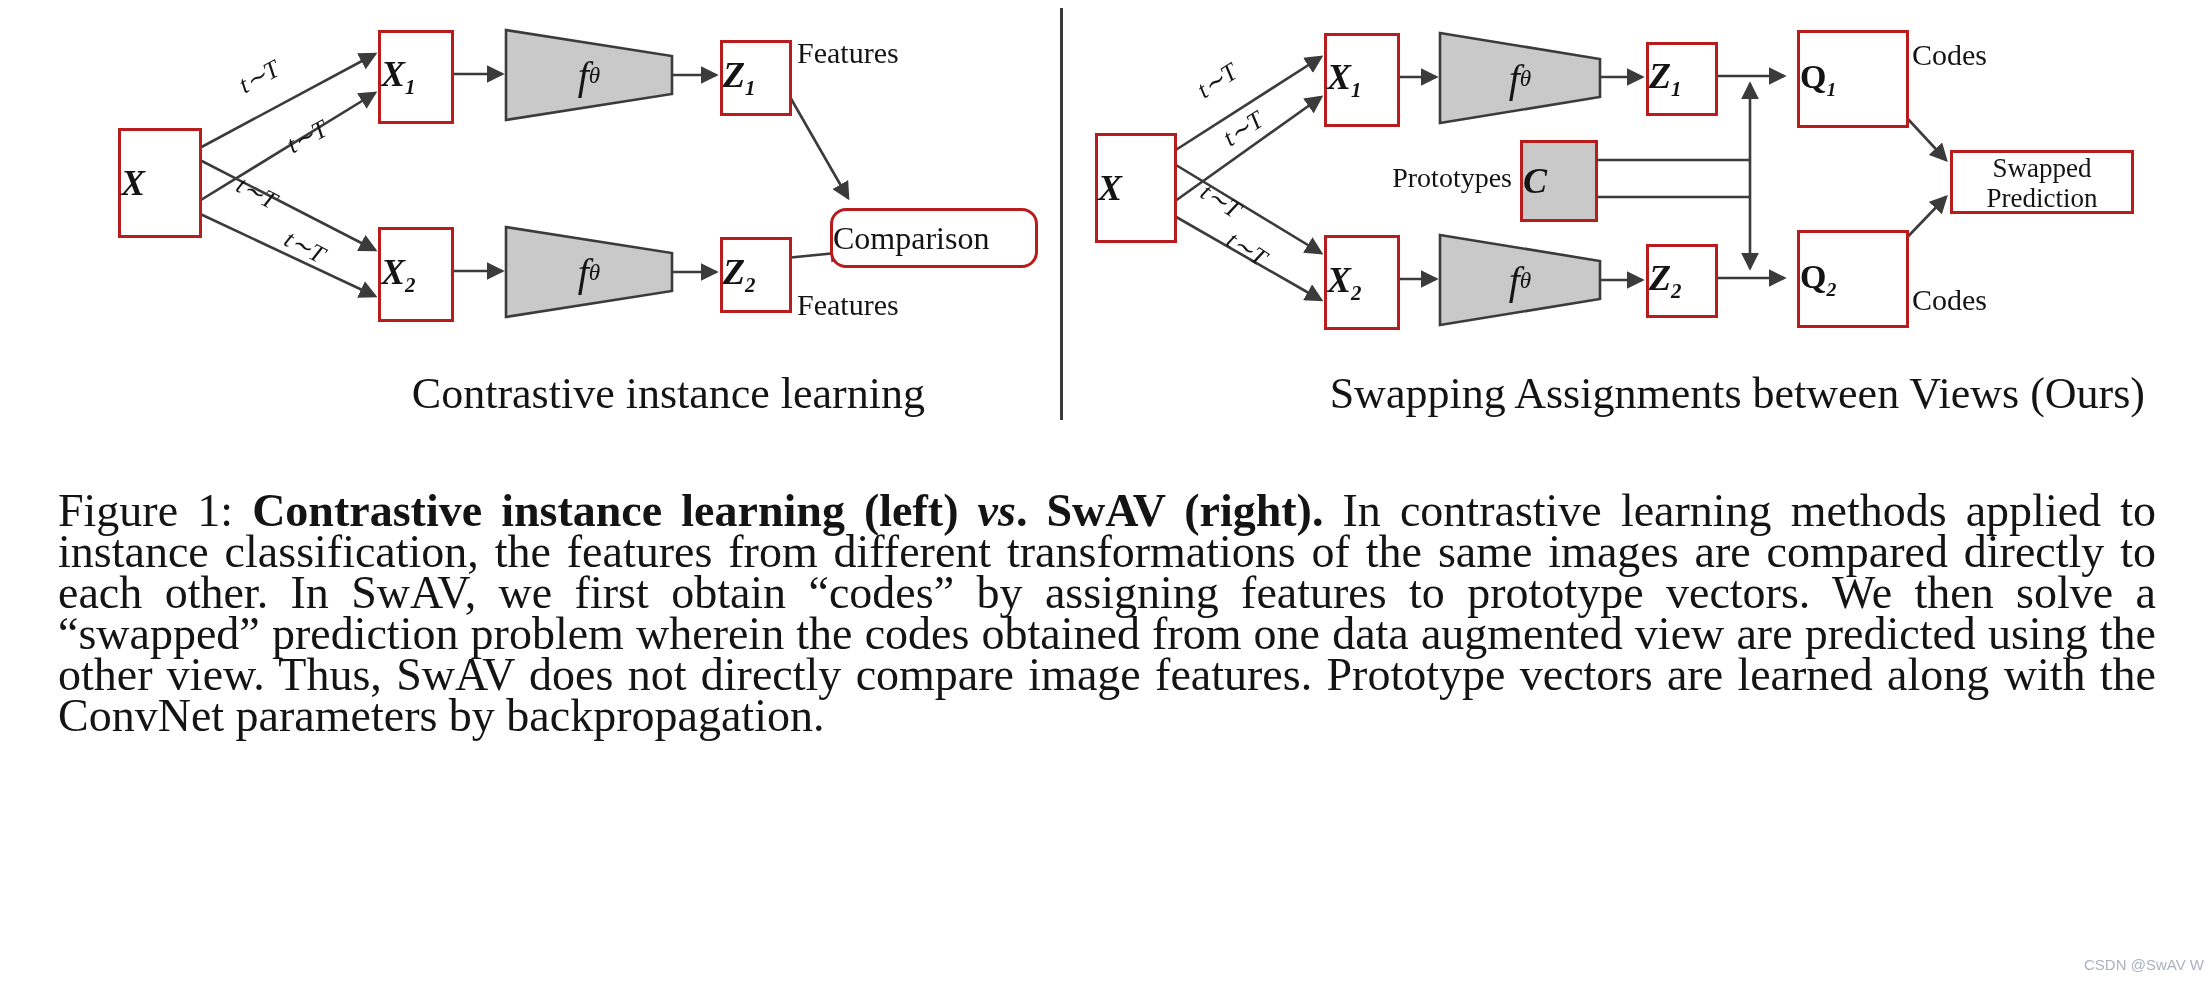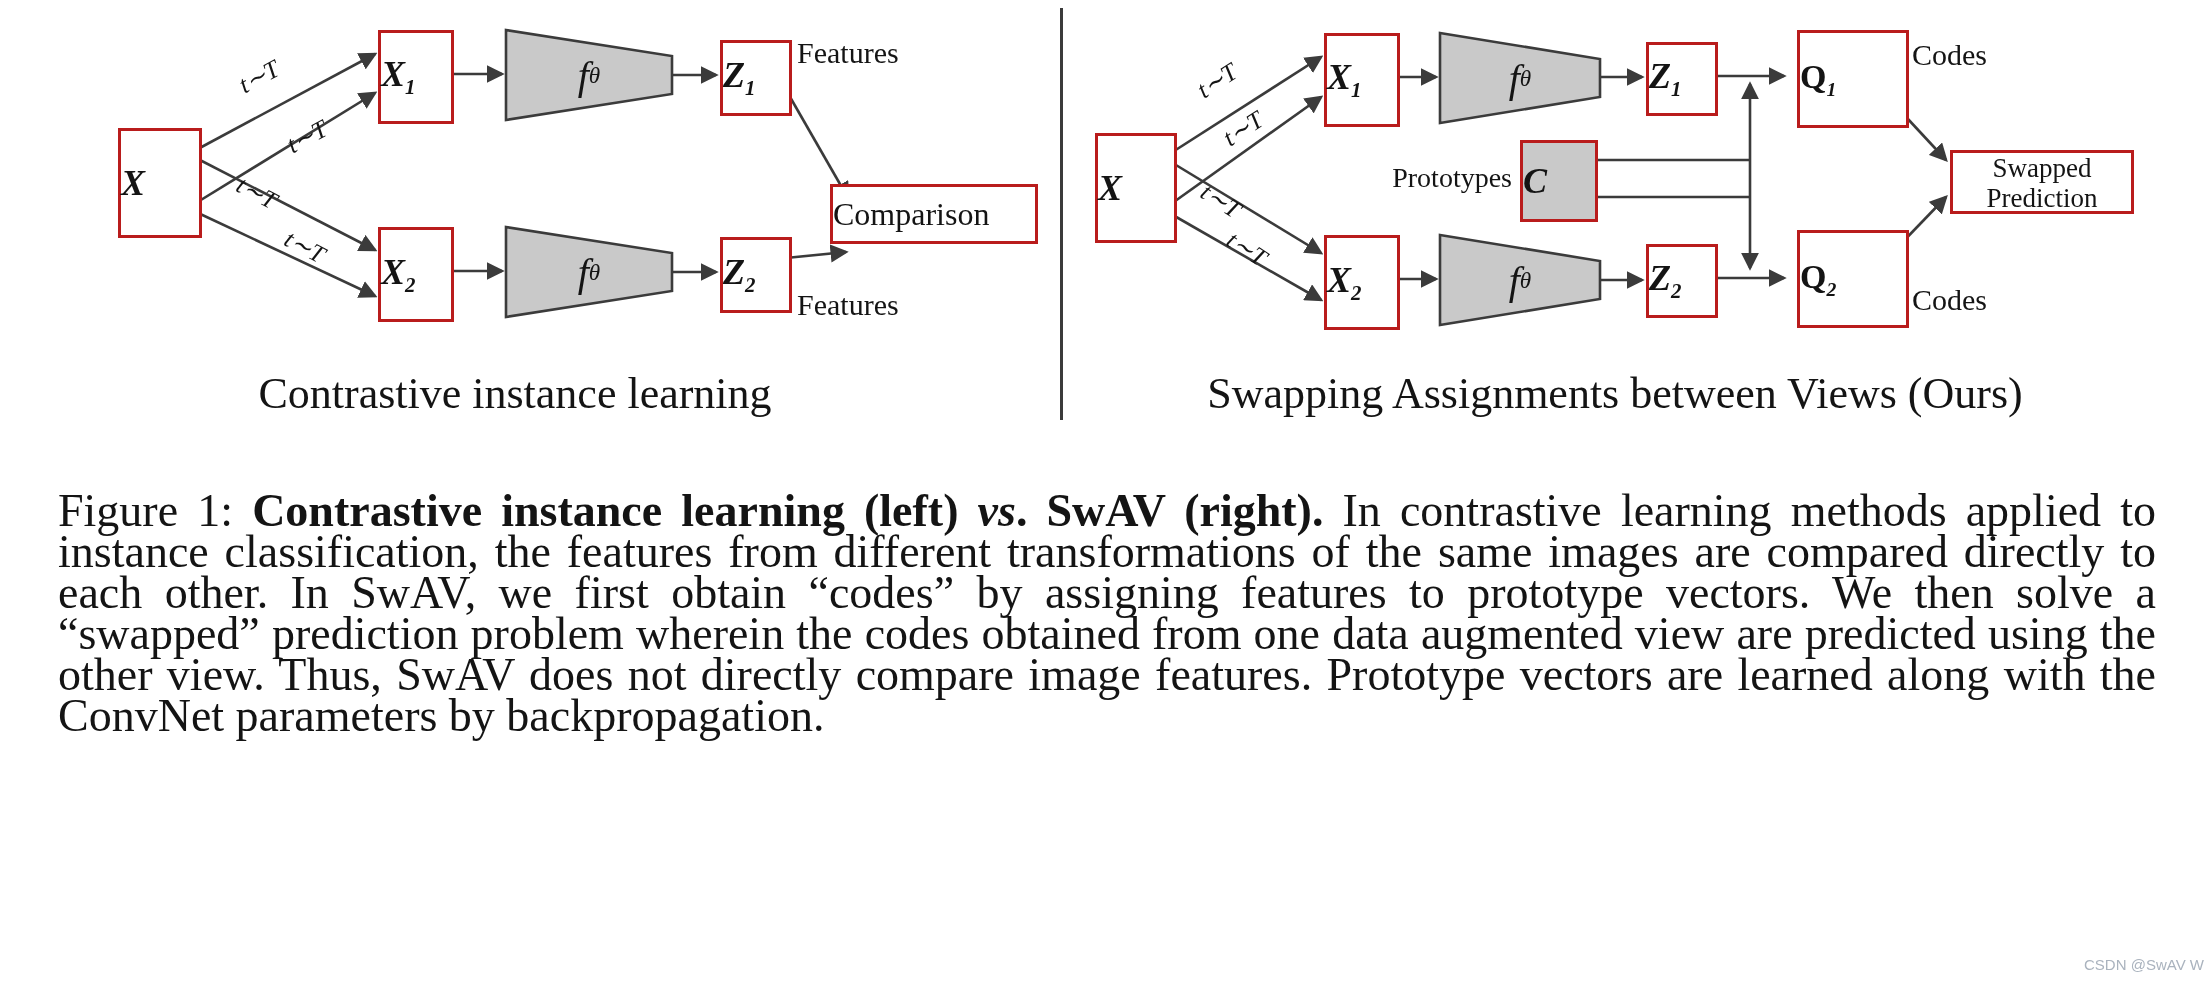--- a/index.html
+++ b/index.html
@@ -17,21 +17,21 @@
   .node.plain{font-weight:400;font-style:normal;}
   .node.upright{font-style:normal;margin-left:9px;}
   .node sub,.enc sub{font-size:0.58em;font-style:italic;}
   .enc{
     position:absolute;z-index:2;display:flex;align-items:center;justify-content:center;
     font-size:40px;font-style:italic;background:transparent;
   }
   .txt{position:absolute;z-index:2;font-size:30px;white-space:nowrap;}
   .t{position:absolute;z-index:2;font-size:25px;font-style:italic;white-space:nowrap;}
   .proto{position:absolute;z-index:2;font-size:28px;text-align:right;white-space:nowrap;}
-  .panel-caption{position:absolute;z-index:2;font-size:44px;text-align:center;white-space:nowrap;}
+  .panel-caption{position:absolute;z-index:2;font-size:44px;text-align:right;white-space:nowrap;}
   .divider{position:absolute;width:3px;background:#3b3b3b;z-index:2;}
   .comparison-box{font-size:32px;}
   .sw{flex-direction:column;font-size:27px;line-height:1.12;}
   .fig-caption{
     position:absolute;left:58px;top:444px;width:2098px;z-index:2;
     font-size:46px;line-height:41px;text-align:justify;
   }
   .fig-caption .bi{font-style:italic;}
   .watermark{
     position:absolute;right:8px;bottom:10px;z-index:3;
@@ -110,21 +110,21 @@
 <div class="node" style="left:720px;top:40px;width:66px;height:70px;">
   <span><span>Z</span><sub>1</sub></span>
 </div>
 <div class="node" style="left:720px;top:237px;width:66px;height:70px;">
   <span><span>Z</span><sub>2</sub></span>
 </div>
 
 <span class="txt" style="left:797px;top:36px;">Features</span>
 <span class="txt" style="left:797px;top:288px;">Features</span>
 
-<div class="node plain comparison-box" style="left:830px;top:184px;width:202px;height:54px;">
+<div class="node plain comparison-box" style="left:830px;top:208px;width:202px;height:54px;border-radius:16px;">
   <span>Comparison</span>
 </div>
 
 <div class="panel-caption" style="left:105px;top:368px;width:820px;">Contrastive instance learning</div>
 
 <div class="divider" style="left:1060px;top:8px;height:412px;"></div>
 
 <div class="node" style="left:1095px;top:133px;width:76px;height:104px;">
   <span>X</span>
 </div>

